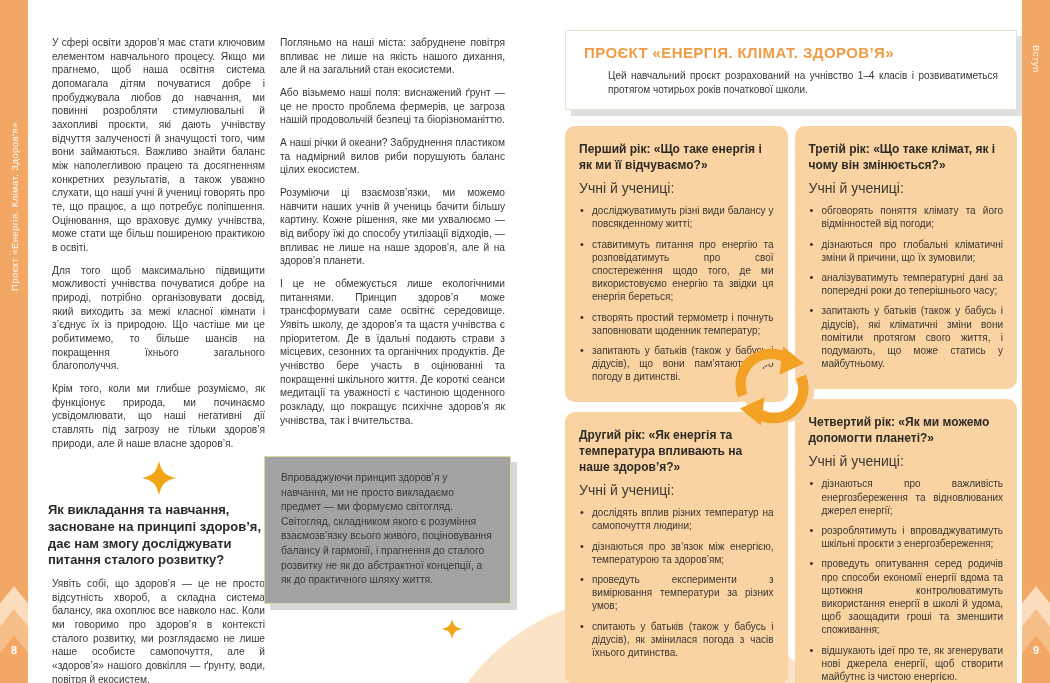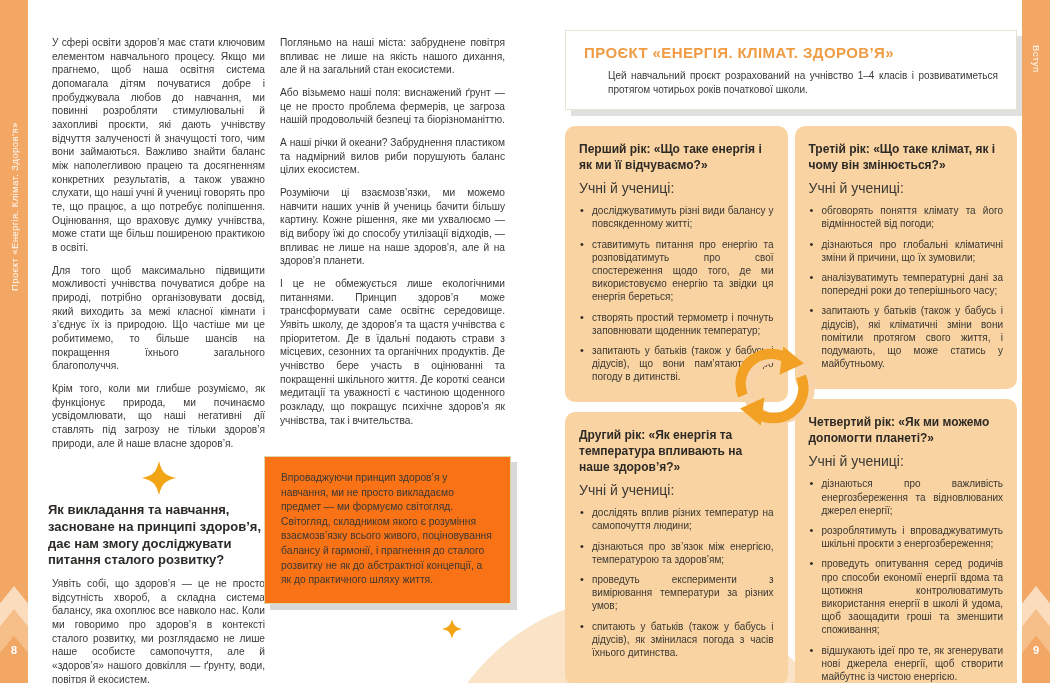--- a/index.html
+++ b/index.html
@@ -40,21 +40,21 @@
   
   .col { position:absolute; top:36px; z-index:1; }
   .col1 { left:48px; width:221px; }
   .col2 { left:276px; width:233px; }
   .lp-heading {
     font-size:13px; font-weight:bold; color:#2d2a26; line-height:1.28; margin:0 0 8px;
   }
   .col p.body { font-size:10.2px; line-height:1.34; text-align:justify; margin:0 4px 9px; color:#3b3835; }
   .callout {
     position:absolute; left:264px; top:456px; width:247px; z-index:2;
-    background:#f97316; border:1px solid #ddd7a6; box-shadow:6px 6px 0 rgba(125,125,125,0.30);
+    background:#a3a3a3; border:1px solid #ddd7a6; box-shadow:6px 6px 0 rgba(125,125,125,0.30);
     padding:14px 16px 15px;
   }
   .callout p { font-size:10.3px; line-height:1.42; color:#3b3835; }
 
   
   .right-page { position:absolute; left:565px; top:30px; width:452px; height:653px; z-index:1; }
   .title-box {
     background:#ffffff; border:1px solid #e7e3d2; box-shadow:6px 6px 0 rgba(130,130,130,0.25);
     padding:13px 18px 12px; margin-bottom:16px;
   }

